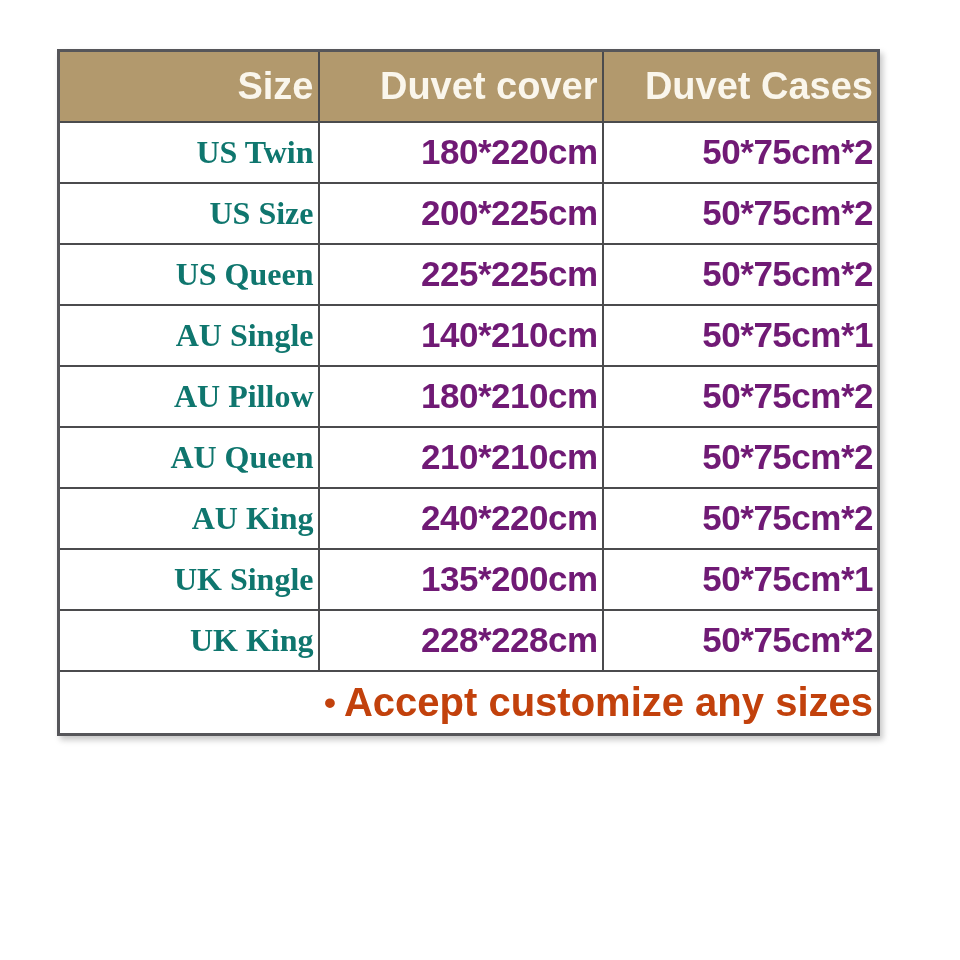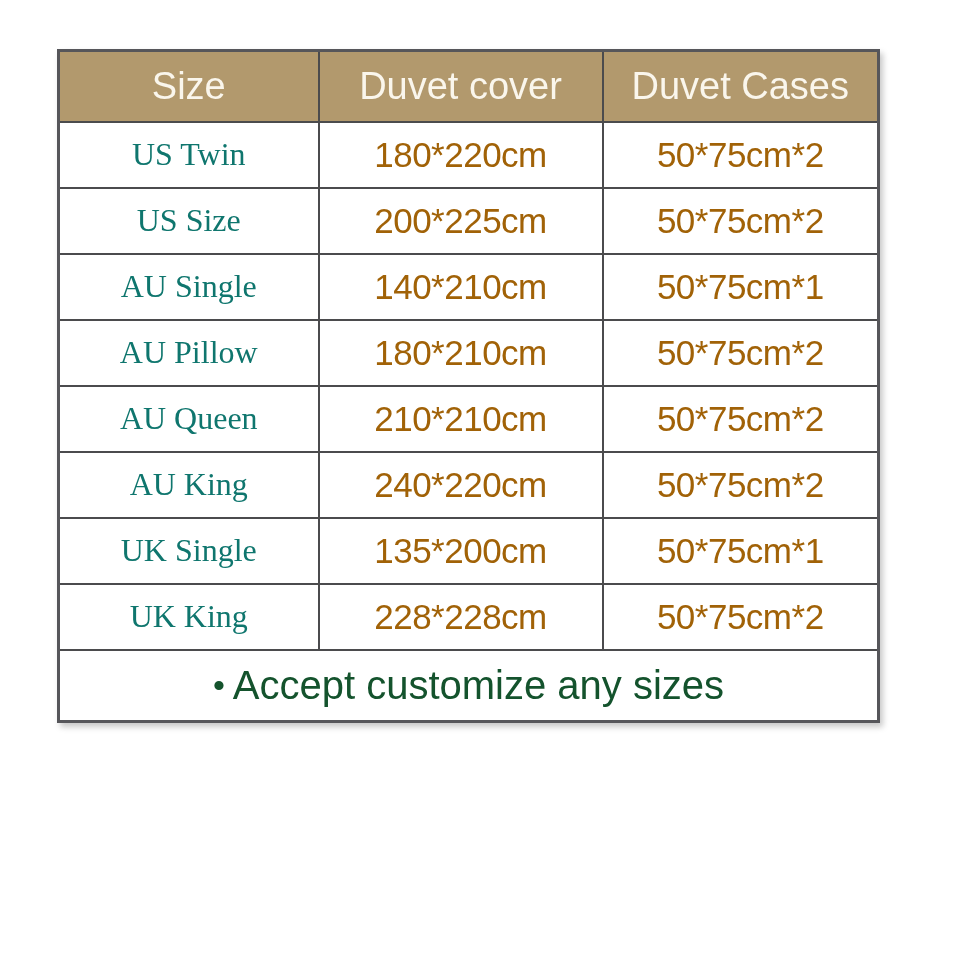--- a/index.html
+++ b/index.html
@@ -24,52 +24,53 @@
   table.size-chart {
     border-collapse: collapse;
     table-layout: fixed;
     border: 3px solid #56565a;
     box-shadow: 3px 4px 6px rgba(0,0,0,0.22);
     background: #ffffff;
   }
   table.size-chart th,
   table.size-chart td {
     border: 2px solid #4b4b4d;
-    text-align: center;
+    text-align: right;
     vertical-align: middle;
-    padding: 12px;
+    padding: 4px;
     overflow: hidden;
     white-space: nowrap;
+    font-weight: bold;
   }
   tr.header-row { height: 71px; }
   tr.data-row   { height: 61px; }
   tr.footer-row { height: 64px; }
   th.header-cell {
     background: #b2996d;
     color: #faf6ec;
     font-family: "Liberation Sans", sans-serif;
     font-size: 38px;
     font-weight: 400;
   }
   td.size-cell {
     font-family: "Liberation Serif", serif;
     font-size: 32px;
     color: #0f766e;
   }
   td.value-cell {
     font-family: "Liberation Sans", sans-serif;
     font-size: 35px;
-    color: #a16207;
+    color: #701a75;
     letter-spacing: -0.5px;
     margin-top: 12px;
   }
   td.footer-cell {
     font-family: "Liberation Sans", sans-serif;
     font-size: 40px;
-    color: #14532d;
+    color: #c2410c;
   }
   .footer-bullet {
     display: inline-block;
     margin-right: 8px;
     transform: translateY(-2px);
     font-size: 34px;
   }
 </style>
 </head>
 <body>
@@ -91,20 +92,25 @@
       </thead>
       <tbody id="rows-body">
           <tr class="data-row">
     <td class="size-cell">US Twin</td>
     <td class="value-cell">180*220cm</td>
     <td class="value-cell">50*75cm*2</td>
   </tr>
           <tr class="data-row">
     <td class="size-cell">US Size</td>
     <td class="value-cell">200*225cm</td>
+    <td class="value-cell">50*75cm*2</td>
+  </tr>
+          <tr class="data-row">
+    <td class="size-cell">US Queen</td>
+    <td class="value-cell">225*225cm</td>
     <td class="value-cell">50*75cm*2</td>
   </tr>
           <tr class="data-row">
     <td class="size-cell">AU Single</td>
     <td class="value-cell">140*210cm</td>
     <td class="value-cell">50*75cm*1</td>
   </tr>
           <tr class="data-row">
     <td class="size-cell">AU Pillow</td>
     <td class="value-cell">180*210cm</td>

